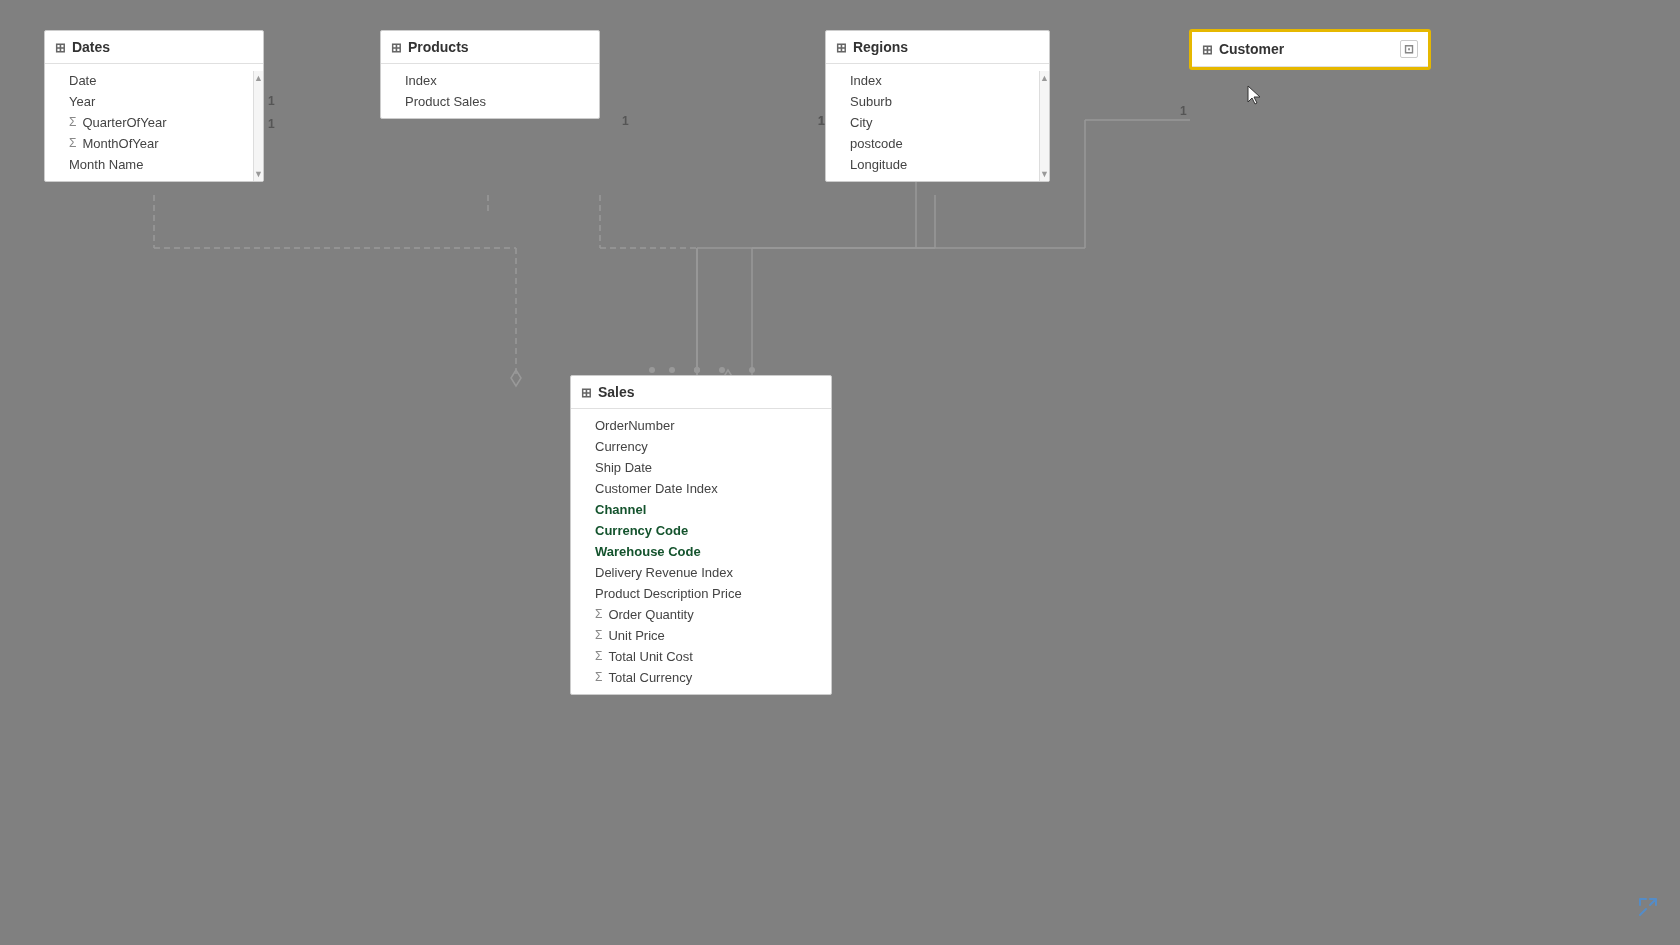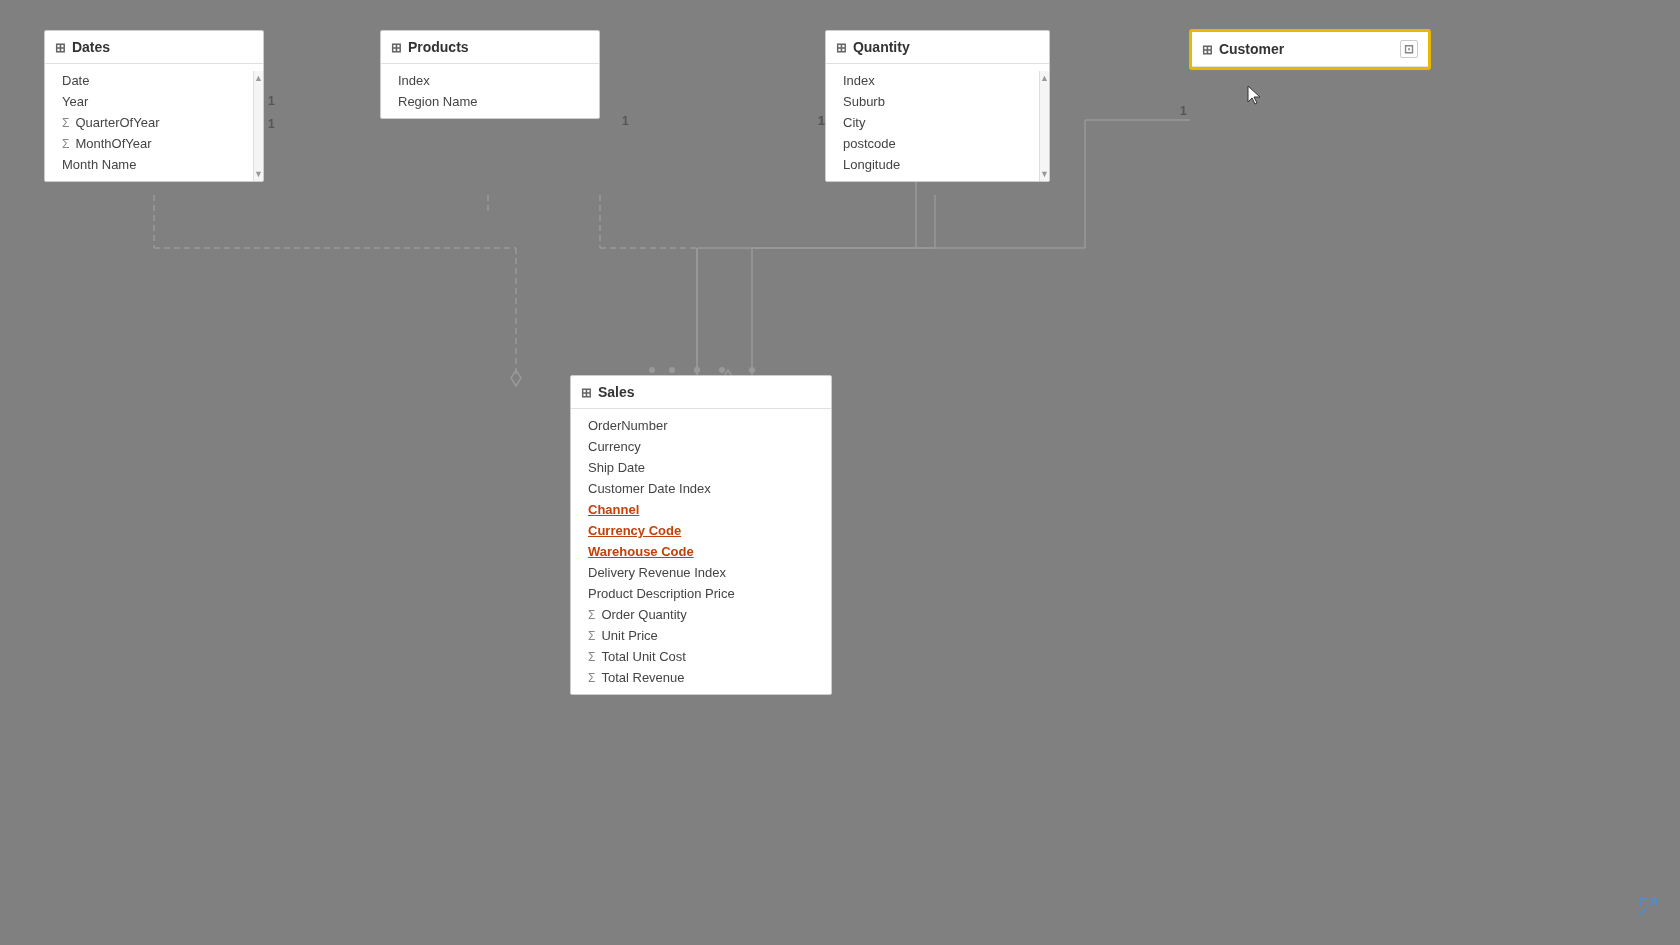--- a/index.html
+++ b/index.html
@@ -42,32 +42,31 @@
       font-size: 13px;
     }
 
     .table-body {
       padding: 6px 0;
       overflow-y: auto;
       max-height: 160px;
     }
 
     .table-row-item {
-      padding: 3px 17px;
+      padding: 3px 24px;
       font-size: 13px;
       color: #444;
       display: flex;
-      align-items: center;
+      align-items: flex-start;
       gap: 6px;
     }
 
     .table-row-item.bold-item {
       font-weight: 700;
-      color: #c2410c;
-      text-decoration: underline;
+      color: #14532d;
     }
 
     .sigma-icon {
       color: #888;
       font-size: 12px;
     }
 
     
     .connectors-svg {
       position: absolute;
@@ -170,29 +169,29 @@
 <div class="table-card" style="left:380px; top:30px; width:220px;">
   <div class="table-header">
     <span class="table-header-icon">⊞</span>
     <span>Products</span>
   </div>
   <div class="table-body">
     <div class="table-row-item">
       <span>Index</span>
     </div>
     <div class="table-row-item">
-      <span>Region Name</span>
+      <span>Product Sales</span>
     </div>
   </div>
 </div>
 
 <div class="table-card" style="left:825px; top:30px; width:225px;">
   <div class="table-header">
     <span class="table-header-icon">⊞</span>
-    <span>Quantity</span>
+    <span>Regions</span>
   </div>
   <div class="table-body">
     <div class="table-row-item">
       <span>Index</span>
     </div>
     <div class="table-row-item">
       <span>Suburb</span>
     </div>
     <div class="table-row-item">
       <span>City</span>
@@ -264,21 +263,21 @@
     <div class="table-row-item">
       <span class="sigma-icon">Σ</span>
       <span>Unit Price</span>
     </div>
     <div class="table-row-item">
       <span class="sigma-icon">Σ</span>
       <span>Total Unit Cost</span>
     </div>
     <div class="table-row-item">
       <span class="sigma-icon">Σ</span>
-      <span>Total Revenue</span>
+      <span>Total Currency</span>
     </div>
   </div>
 </div>
 
 <div class="corner-tool">
   <svg width="24" height="24" viewBox="0 0 24 24">
     <path d="M4 20 L10 14 M14 10 L20 4 M14 4 L20 4 L20 10 M4 10 L4 4 L10 4" stroke="#4a90d9" stroke-width="2" fill="none" stroke-linecap="round" stroke-linejoin="round"></path>
   </svg>
 </div>
 

